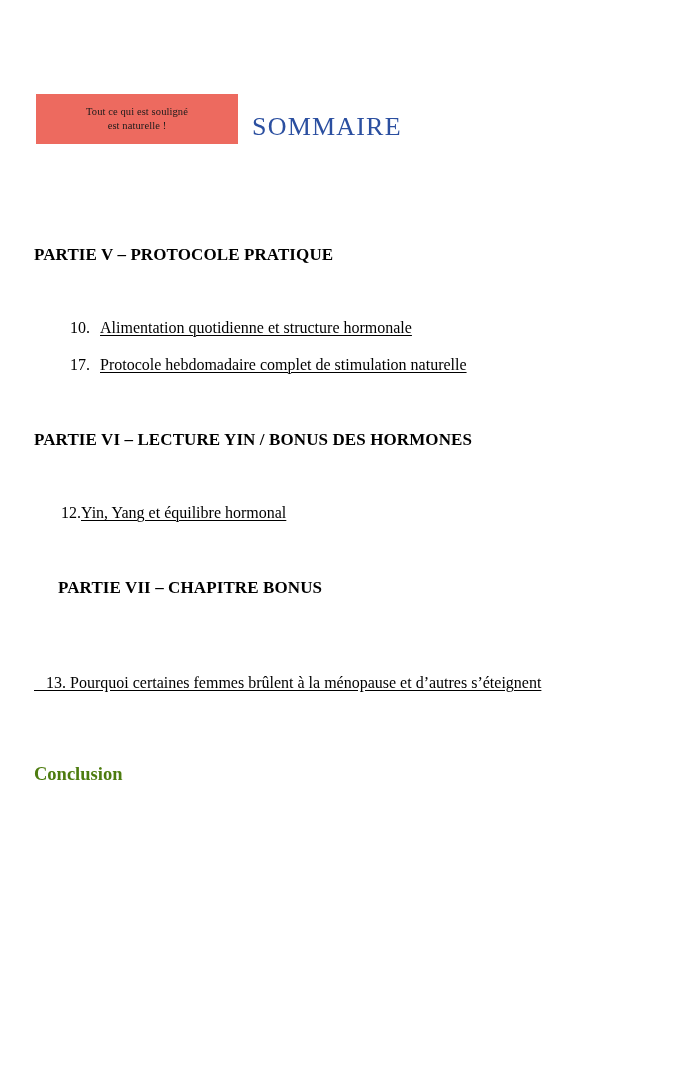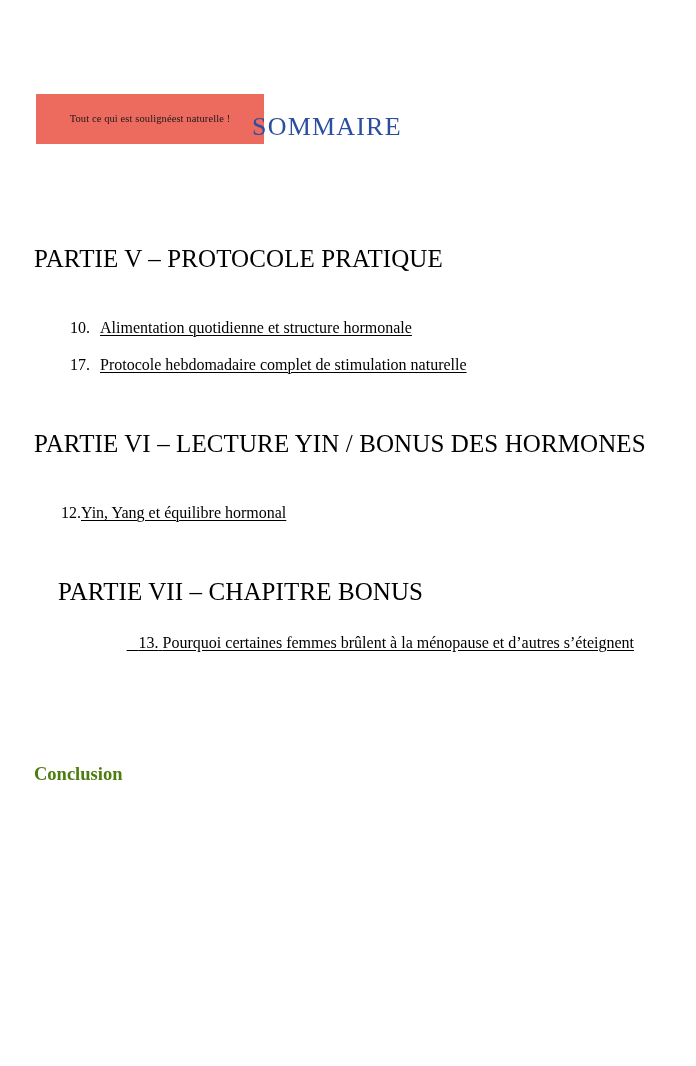--- a/index.html
+++ b/index.html
@@ -28,24 +28,25 @@
     left: 0;
     top: 94px;
     width: 696px;
     height: 64px;
   }
 
   .callout {
     position: absolute;
     left: 36px;
     top: 0;
-    width: 228px;
+    width: 202px;
     height: 50px;
     background: #ED6A5F;
     display: flex;
+    flex-direction: column;
     align-items: center;
     justify-content: center;
     line-height: 1.35;
   }
   .callout-line {
     font-size: 10.5px;
     color: #1a1a1a;
     text-align: center;
     letter-spacing: 0.1px;
     white-space: nowrap;
@@ -65,22 +66,22 @@
   
   .content {
     position: absolute;
     left: 0;
     top: 0;
     width: 696px;
   }
 
   .part-heading {
     position: absolute;
-    font-weight: normal;
-    font-size: 25px;
+    font-weight: bold;
+    font-size: 17px;
     letter-spacing: 0.1px;
     color: #000000;
     white-space: nowrap;
     line-height: 1.15;
   }
 
   .toc-entry {
     position: absolute;
     font-size: 16px;
     color: #000000;
@@ -114,21 +115,21 @@
     line-height: 1.15;
   }
 
   
   #part-5      { left: 34px;  top: 245px; }
   #entry-10    { left: 70px;  top: 319px; }
   #entry-11    { left: 70px;  top: 356px; }
   #part-6      { left: 34px;  top: 430px; }
   #entry-12    { left: 61px;  top: 504px; }
   #part-7      { left: 34px;  top: 578px; margin-left: 24px; }
-  #entry-13    { left: 34px;  top: 632px; text-align: right; }
+  #entry-13    { left: 34px;  top: 672px; }
   #conclusion  { left: 34px;  top: 764px; }
 
   .num-gap { display: inline-block; width: 10px; }
 </style>
 </head>
 <body style="background: rgb(255, 255, 255);">
 
 <div class="page">
 
   <div class="header">

